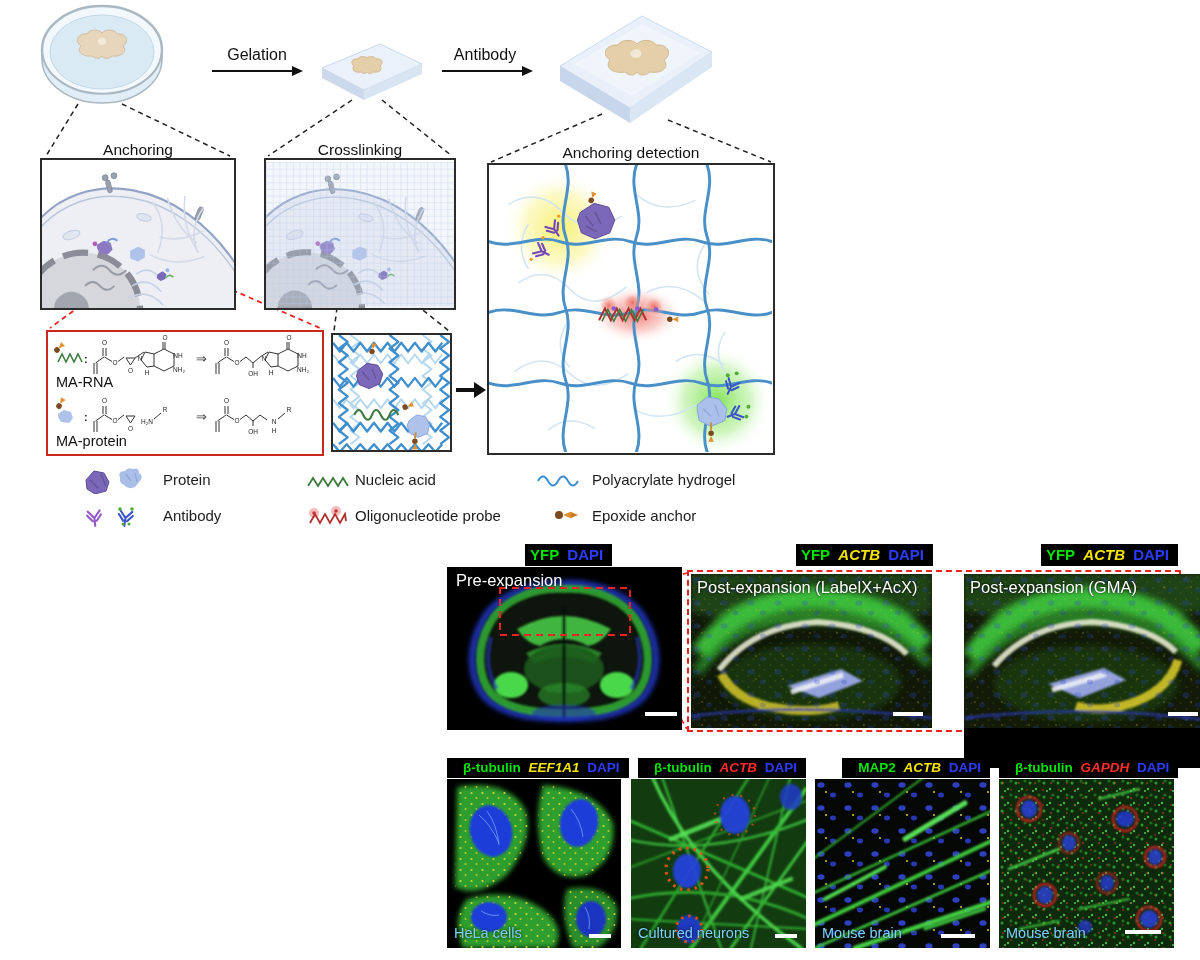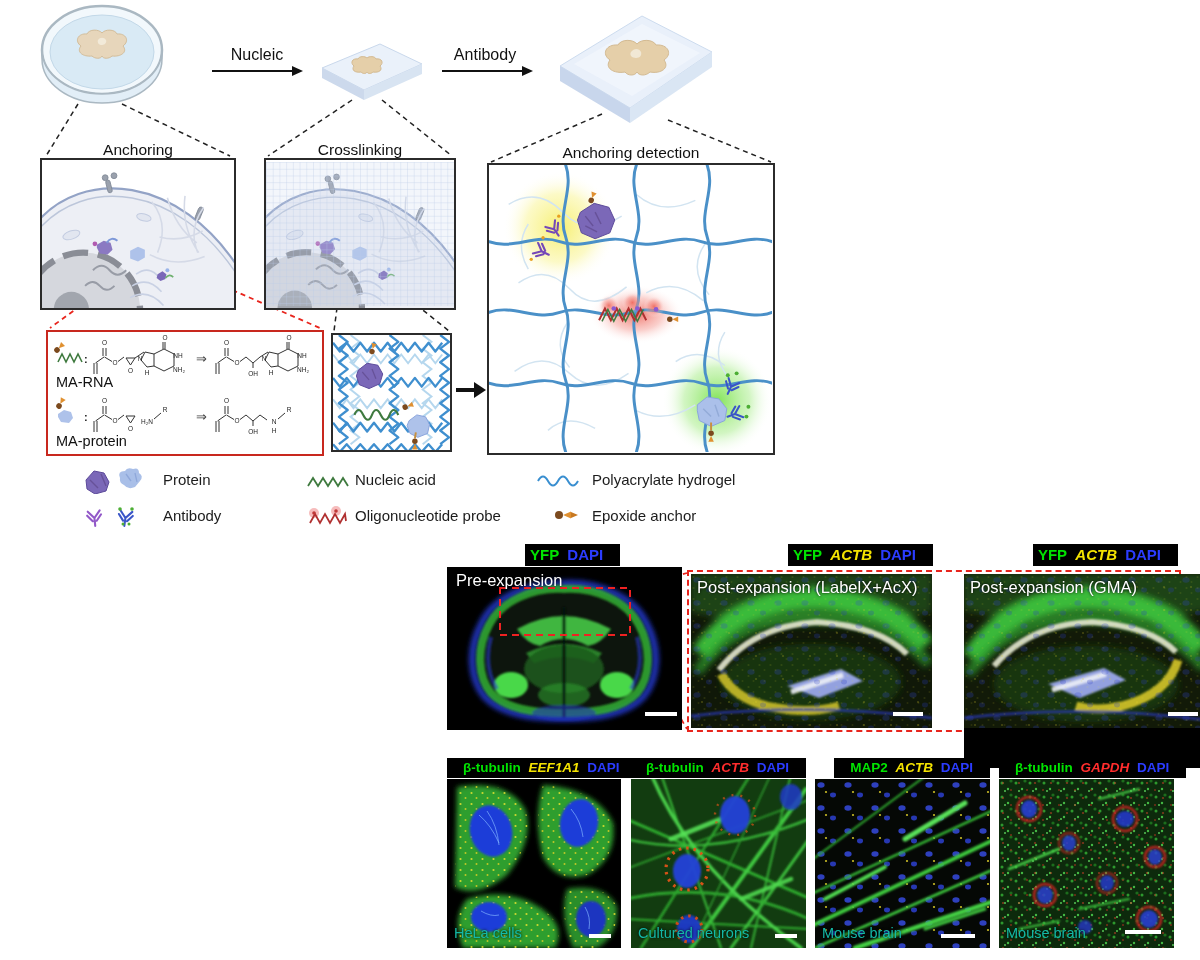--- a/index.html
+++ b/index.html
@@ -8,24 +8,24 @@
   .abs{position:absolute;}
   .panel-title{position:absolute;font-size:15.5px;color:#111;text-align:center;white-space:nowrap;}
   .step-label{position:absolute;font-size:16px;color:#111;text-align:center;}
   .panelbox{position:absolute;border:2px solid #2b2b2b;background:#fff;box-sizing:border-box;}
   .chembox{position:absolute;border:2px solid #c8281e;background:#fff;box-sizing:border-box;}
   .lgd{position:absolute;font-size:15px;color:#1c1c1c;white-space:nowrap;}
   .mabel{position:absolute;font-weight:normal;font-size:14.5px;color:#111;white-space:nowrap;}
   .chan{position:absolute;background:#000;padding:1px 5px 2px 5px;font-weight:bold;font-size:15px;
         white-space:nowrap;line-height:19px;}
   .chan2{font-size:13.5px;line-height:17px;padding-left:16px;}
-  .chan .ch{margin-right:4px;} .chan .ch:last-child{margin-right:12px;text-align:right;}
+  .chan .ch{margin-right:4px;} .chan .ch:last-child{margin-right:4px;text-align:right;}
   .gene{font-style:italic;}
   .cap1{position:absolute;color:#fff;font-size:16.5px;white-space:nowrap;text-shadow:0 0 3px #000;}
-  .cap2{position:absolute;color:#14b8a6;font-size:14.5px;white-space:nowrap;text-shadow:0 0 3px #000;}
+  .cap2{position:absolute;color:#7dd3fc;font-size:14.5px;white-space:nowrap;text-shadow:0 0 3px #000;}
   .sbar{position:absolute;background:#fff;height:4px;}
   .micro{position:absolute;overflow:hidden;background:#000;}
   .redrect{position:absolute;border:2px dashed #e8251d;box-sizing:border-box;}
   svg{display:block;}
 </style>
 </head>
 <body>
 
 <div id="figure">
 
@@ -161,21 +161,21 @@
 
 <svg class="abs" style="left:36px;top:2px" width="132" height="108" viewBox="0 0 132 108">
   <ellipse cx="66" cy="48" rx="60" ry="44" fill="#f2f8fc" stroke="#aab8c2" stroke-width="2.5"></ellipse>
   <path d="M6,48 a60,44 0 1,0 120,0 v9 a60,44 0 1,1 -120,0 z" fill="#e2eef7" stroke="#aab8c2" stroke-width="1.5"></path>
   <ellipse cx="66" cy="50" rx="52" ry="37" fill="#d9eaf5" stroke="#c2d8e8"></ellipse>
   <path d="M45,44 c-7,-5 -3,-13 6,-12 c2,-5 12,-5 15,-1 c3,-4 13,-4 15,1 c9,-1 13,7 6,12 c5,6 -2,11 -11,10 c-3,3 -9,3 -10,0 c-1,3 -7,3 -10,0 c-9,1 -16,-4 -11,-10 z" fill="#e7d6bb" stroke="#d3bd9a"></path>
   <path d="M62,38 c2,-3 6,-3 8,0 c1,2 -1,5 -4,5 c-3,0 -5,-2 -4,-5 z" fill="#f2ead9"></path>
 </svg>
 
 <div class="step-label" style="left:213px;top:46px;width:88px">
-  <span>Nucleic</span>
+  <span>Gelation</span>
 </div>
 <svg class="abs" style="left:210px;top:64px" width="94" height="14">
   <line x1="2" y1="7" x2="82" y2="7" stroke="#111" stroke-width="2"></line>
   <polygon points="82,2 93,7 82,12" fill="#111"></polygon>
 </svg>
 
 <svg class="abs" style="left:300px;top:38px" width="125" height="72" viewBox="0 0 125 72">
   <polygon points="22,30 80,6 122,26 64,52" fill="#eaf1fa" stroke="#c9d8ec"></polygon>
   <polygon points="22,30 64,52 64,62 22,40" fill="#ccd9ec"></polygon>
   <polygon points="64,52 122,26 122,36 64,62" fill="#d8e4f2"></polygon>

